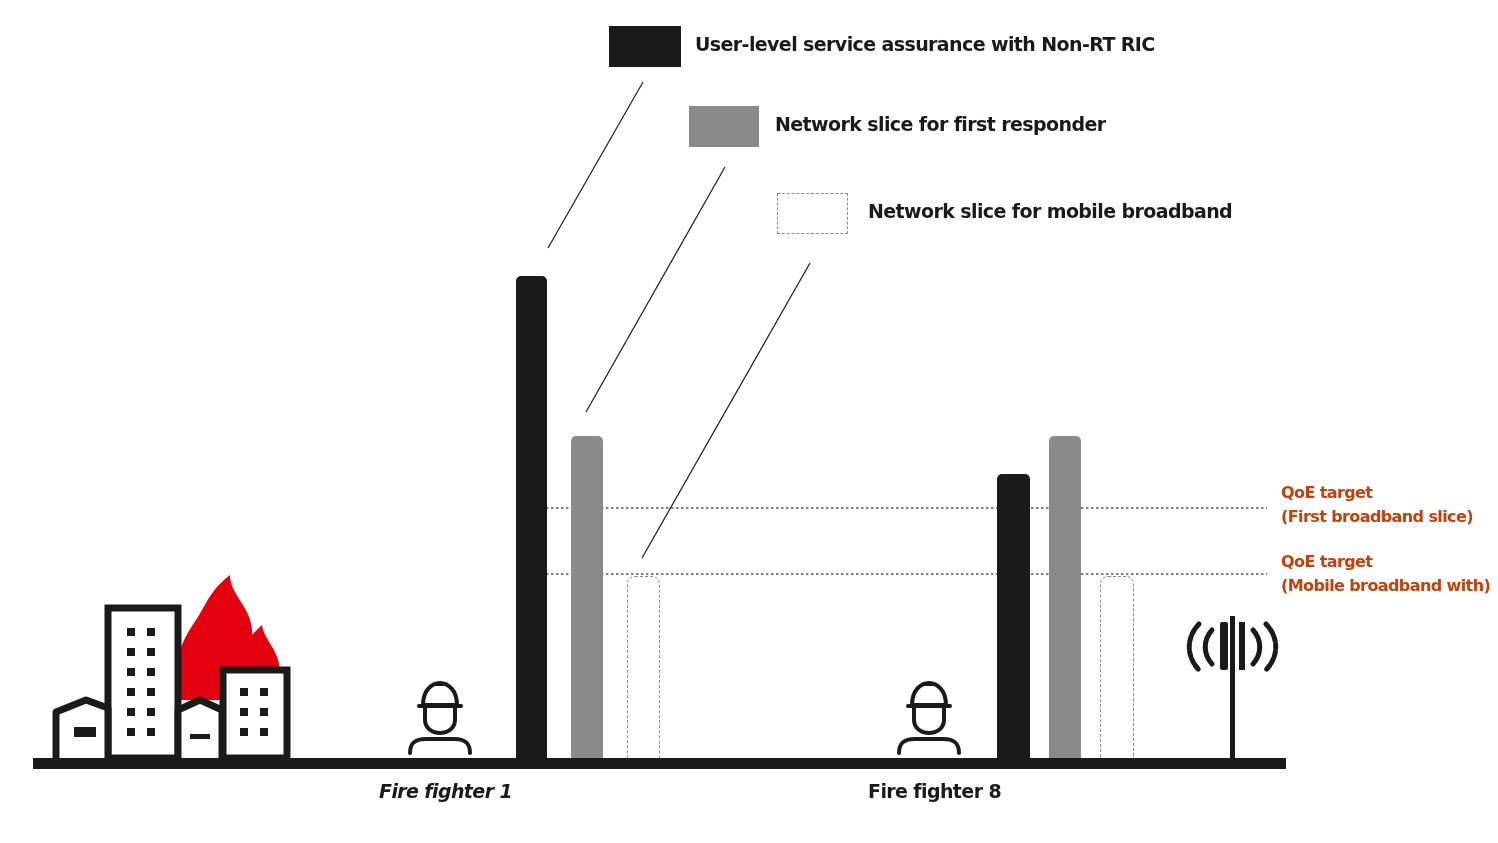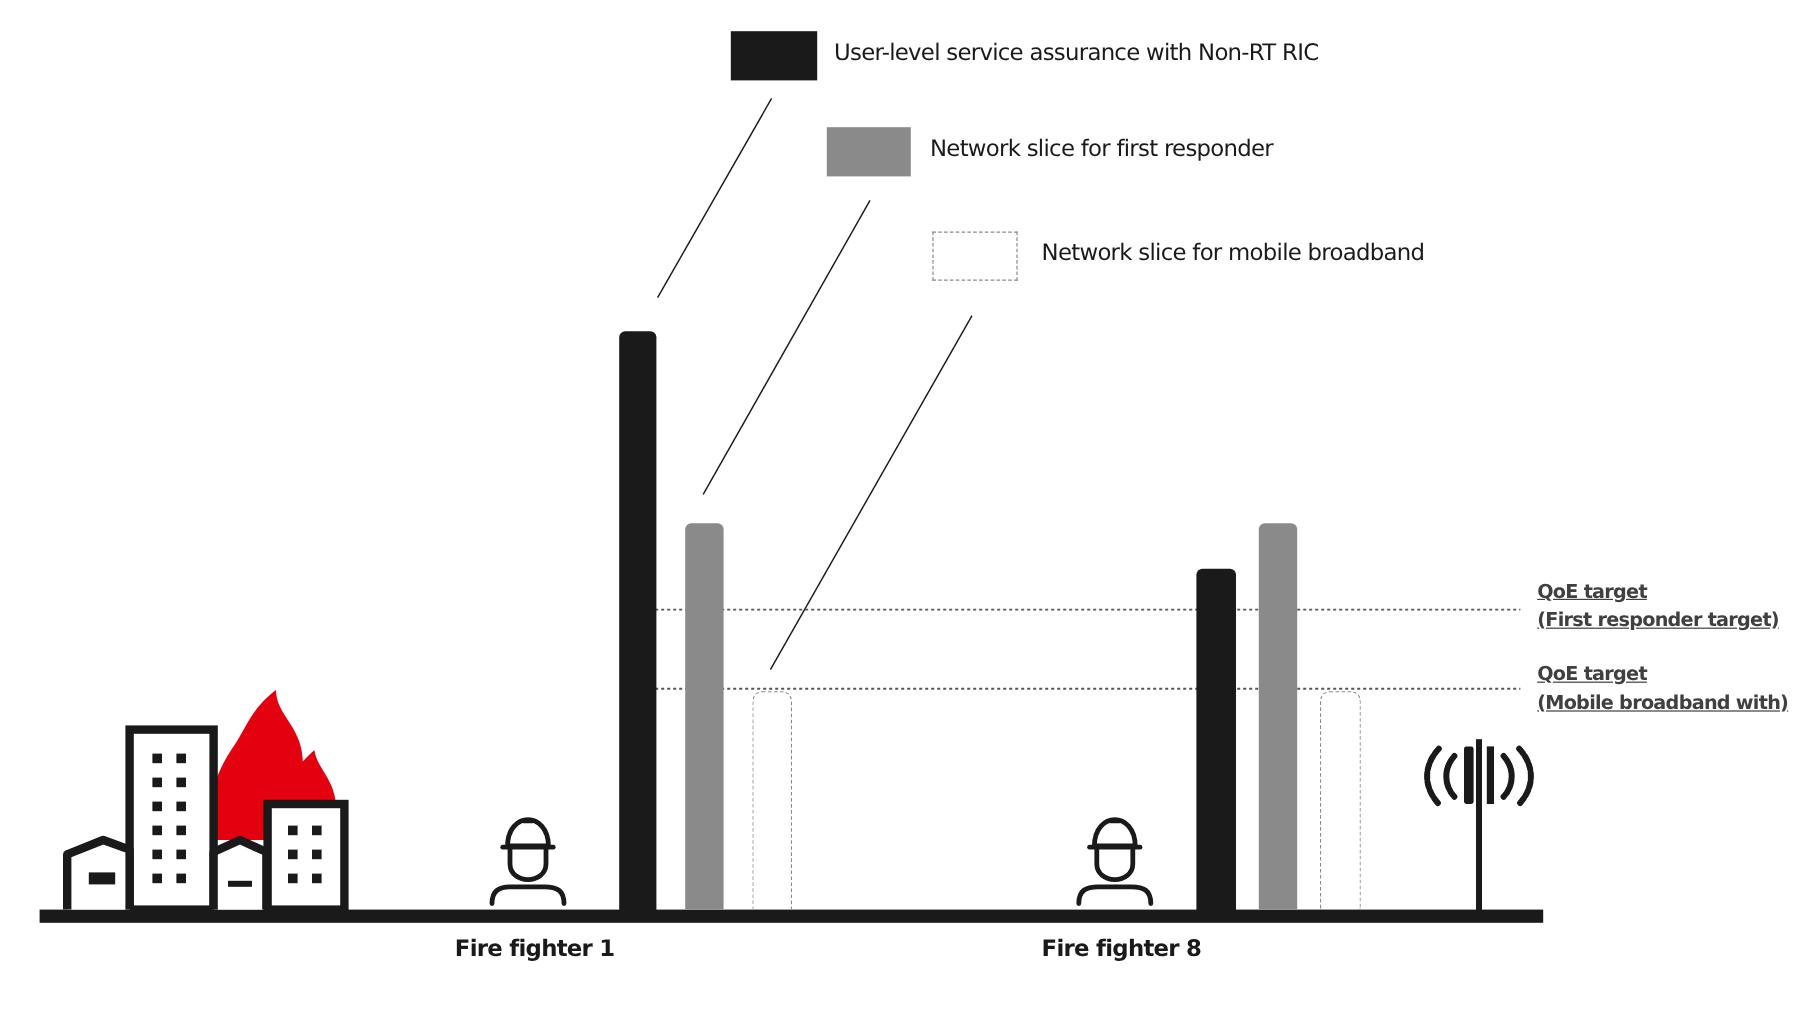--- a/index.html
+++ b/index.html
@@ -1,20 +1,20 @@
 <!DOCTYPE html>
 <html><head>
 <meta charset="utf-8">
 <style>
   html, body { margin: 0; padding: 0; background: #ffffff; }
   body { width: 1498px; height: 843px; position: relative; overflow: hidden;
          font-family: "DejaVu Sans", "Liberation Sans", sans-serif; color: #1a1a1a; }
   .legend-swatch { position: absolute; box-sizing: border-box; }
-  .legend-label { position: absolute; font-size: 19px; font-weight: normal; letter-spacing: -0.6px; white-space: nowrap; color: #1a1a1a; }
-  .qoe-label { position: absolute; font-size: 16px; font-weight: bold; letter-spacing: -0.6px; line-height: 24px; white-space: nowrap; color: #404040; text-decoration: underline; }
+  .legend-label { position: absolute; font-size: 19px; font-weight: bold; letter-spacing: -0.6px; white-space: nowrap; color: #1a1a1a; }
+  .qoe-label { position: absolute; font-size: 16px; font-weight: bold; letter-spacing: -0.6px; line-height: 24px; white-space: nowrap; color: #c2410c; }
   .ff-label { position: absolute; font-size: 19px; font-weight: bold; letter-spacing: -0.6px; white-space: nowrap; color: #1a1a1a; }
   .bar { position: absolute; box-sizing: border-box; border-radius: 5px 5px 0 0; }
   .bar-black { background: #1a1a1a; }
   .bar-grey { background: #8a8a8a; }
   .bar-dashed { border: 1.5px dashed #8a8a8a; border-bottom: none; border-radius: 8px 8px 0 0; }
   svg { position: absolute; left: 0; top: 0; }
 </style>
 </head>
 <body>
 
@@ -107,21 +107,21 @@
 <div class="bar bar-black" style="left:516px; top:276px; width:31px; height:484px;"></div>
 <div class="bar bar-grey" style="left:571px; top:436px; width:32px; height:322px;"></div>
 <div class="bar bar-dashed" style="left:627px; top:576px; width:33px; height:182px;"></div>
 
 <div class="bar bar-black" style="left:997px; top:474px; width:33px; height:286px;"></div>
 <div class="bar bar-grey" style="left:1049px; top:436px; width:32px; height:322px;"></div>
 <div class="bar bar-dashed" style="left:1100px; top:576px; width:34px; height:182px;"></div>
 
 <div class="qoe-label" style="left:1281px; top:481px;">
   <div>QoE target</div>
-  <div>(First responder target)</div>
+  <div>(First broadband slice)</div>
 </div>
 <div class="qoe-label" style="left:1281px; top:550px;">
   <div>QoE target</div>
   <div>(Mobile broadband with)</div>
 </div>
 
-<div class="ff-label" style="left:379px; top:780px;">Fire fighter 1</div>
+<div class="ff-label" style="left:379px; top:780px;font-style:italic;">Fire fighter 1</div>
 <div class="ff-label" style="left:868px; top:780px;">Fire fighter 8</div>
 
 </body></html>

